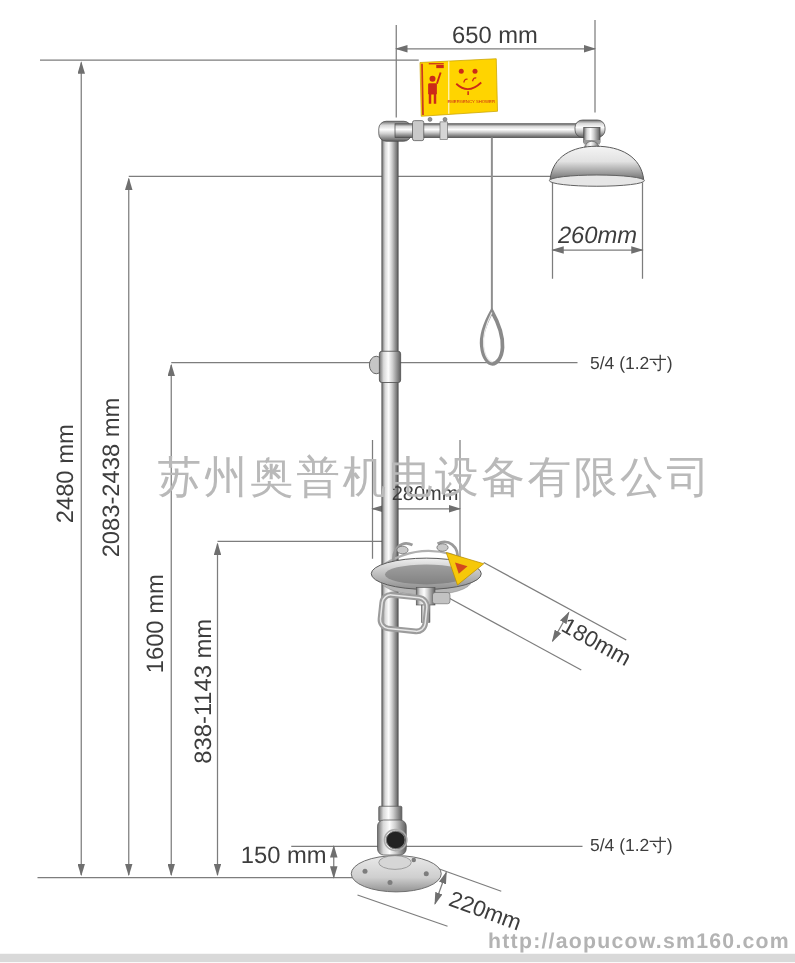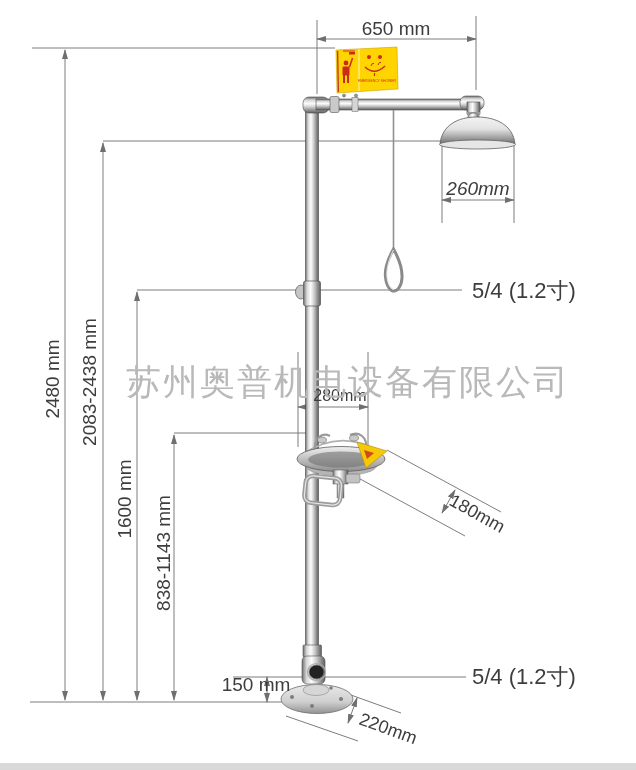--- a/index.html
+++ b/index.html
@@ -6,21 +6,21 @@
   #canvas{position:relative;width:636px;height:770px;background:#fff;overflow:hidden;
           font-family:"Liberation Sans",sans-serif;}
   #art{position:absolute;left:0;top:0;}
   .dim{position:absolute;font-size:19px;color:#3d3d3d;white-space:nowrap;
        font-family:"Liberation Sans",sans-serif;transform-origin:center;}
   .ctr{transform:translate(-50%,-50%);}
   .rot90{transform:translate(-50%,-50%) rotate(-90deg);}
   .vmid{transform:translate(0,-50%);}
   #lbl-280{font-size:16px;}
   #lbl-180,#lbl-220{font-size:18px;}
-  #lbl-54-top,#lbl-54-bottom{font-size:22px;}
+  #lbl-54-top,#lbl-54-bottom{font-size:14px;}
   #watermark{position:absolute;left:323px;top:382px;transform:translate(-50%,-50%);
              font-family:Liberation Serif, serif;font-size:35px;letter-spacing:2px;
              color:#b9b9b9;white-space:nowrap;margin-left:25px;}
   #site-url{position:absolute;right:4px;top:743px;font-size:17px;font-weight:bold;
             letter-spacing:1px;color:#b3b3b3;white-space:nowrap;}
   #bottom-bar{position:absolute;left:0;top:763px;width:636px;height:7px;background:#d9d9d9;}
 </style>
 </head>
 <body>
 
@@ -197,19 +197,20 @@
 
   <div class="dim ctr" id="lbl-650" style="left:396px;top:29px;">650 mm</div>
   <div class="dim ctr" id="lbl-260" style="left:478px;top:189px;font-style:italic;">260mm</div>
   <div class="dim rot90" id="lbl-2480" style="left:53px;top:379px;">2480 mm</div>
   <div class="dim rot90" id="lbl-2083" style="left:90px;top:382px;">2083-2438 mm</div>
   <div class="dim rot90" id="lbl-1600" style="left:125px;top:499px;">1600 mm</div>
   <div class="dim rot90" id="lbl-838" style="left:164px;top:553px;">838-1143 mm</div>
   <div class="dim ctr" id="lbl-280" style="left:332px;top:396px;padding-left:16px;">280mm</div>
   <div class="dim" id="lbl-180" style="left:477px;top:514px;transform:translate(-50%,-50%) rotate(29deg);">180mm</div>
   <div class="dim vmid" id="lbl-54-top" style="left:472px;top:291px;">5/4 (1.2寸)</div>
-  <div class="dim ctr" id="lbl-150" style="left:227px;top:685px;margin-left:29px;">150 mm</div>
+  <div class="dim ctr" id="lbl-150" style="left:227px;top:685px;">150 mm</div>
   <div class="dim vmid" id="lbl-54-bottom" style="left:472px;top:677px;">5/4 (1.2寸)</div>
   <div class="dim" id="lbl-220" style="left:388px;top:729px;transform:translate(-50%,-50%) rotate(20deg);">220mm</div>
 
   <div id="watermark">苏州奥普机电设备有限公司</div>
+  <div id="site-url">http://aopucow.sm160.com</div>
   <div id="bottom-bar"></div>
 </div>
 
 </body></html>

